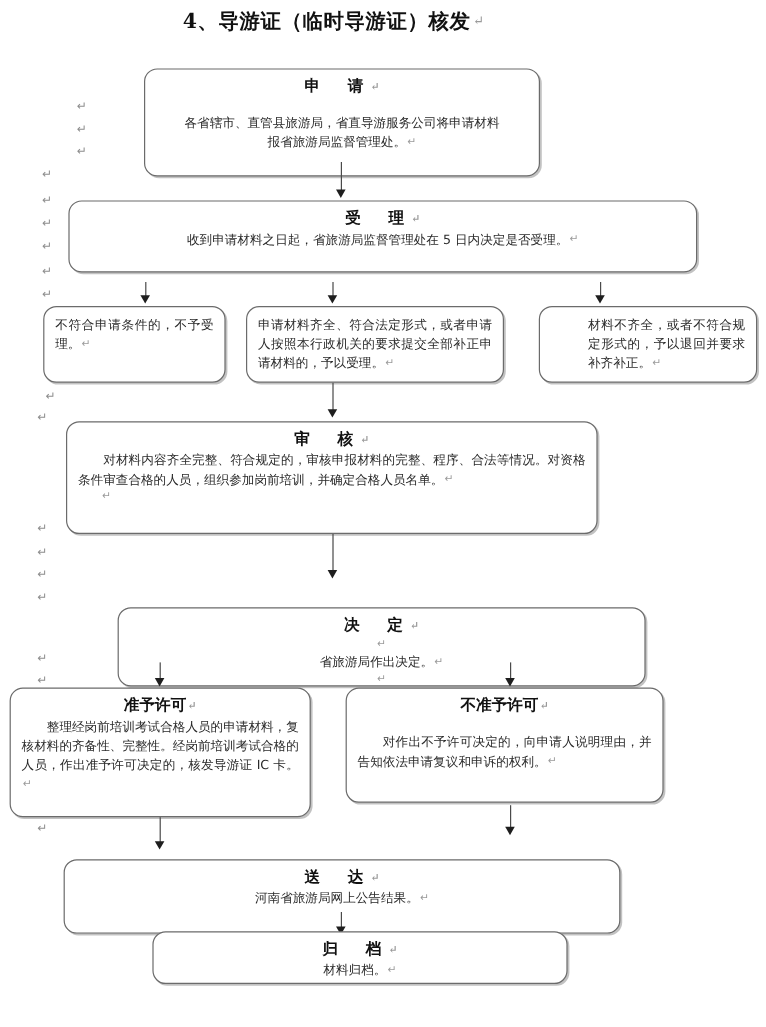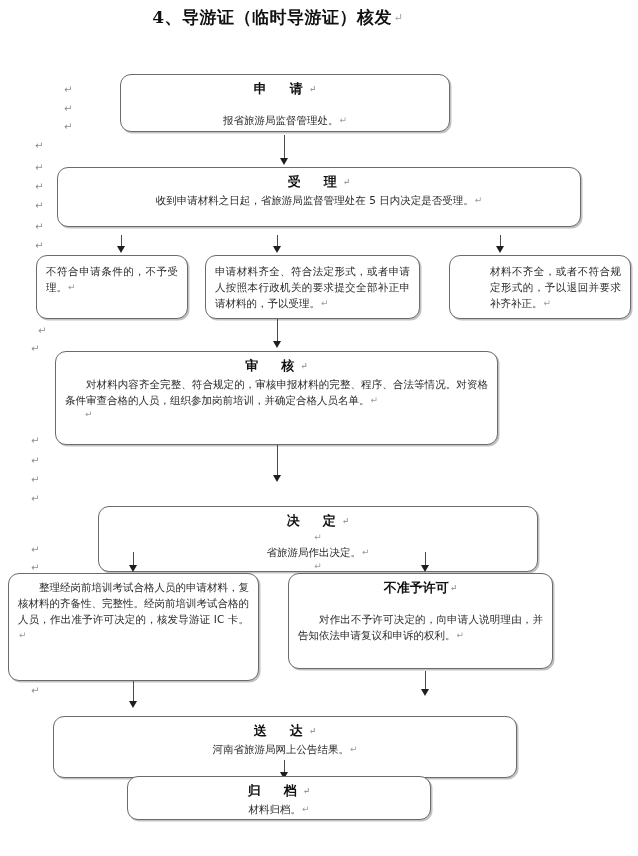--- a/index.html
+++ b/index.html
@@ -130,23 +130,24 @@
 <div class="margin-mark" style="left:38px; top:326px;">↵</div>
 <div class="margin-mark" style="left:31px; top:344px;">↵</div>
 <div class="margin-mark" style="left:31px; top:436px;">↵</div>
 <div class="margin-mark" style="left:31px; top:456px;">↵</div>
 <div class="margin-mark" style="left:31px; top:475px;">↵</div>
 <div class="margin-mark" style="left:31px; top:494px;">↵</div>
 <div class="margin-mark" style="left:31px; top:545px;">↵</div>
 <div class="margin-mark" style="left:31px; top:563px;">↵</div>
 <div class="margin-mark" style="left:31px; top:686px;">↵</div>
 
-<div class="node" style="left:120px; top:74px; width:330px; height:58px;">
+<div class="node" style="left:120px; top:57px; width:330px; height:90px;">
   <span class="head"><span>申　请</span><span class="pil">↵</span></span>
   <span class="blankline">&nbsp;</span>
+  <span class="body centered">各省辖市、直管县旅游局，省直导游服务公司将申请材料</span>
   <span class="body centered"><span>报省旅游局监督管理处。</span><span class="pil">↵</span></span>
 </div>
 
 <div class="conn" style="left:284px; top:135px; height:27px;"></div>
 <div class="arrowhead" style="left:280px; top:158px;"></div>
 
 <div class="node" style="left:57px; top:167px; width:524px; height:60px;">
   <span class="head"><span>受　理</span><span class="pil">↵</span></span>
   <span class="body centered"><span>收到申请材料之日起，省旅游局监督管理处在 5 日内决定是否受理。</span><span class="pil">↵</span></span>
 </div>
@@ -191,20 +192,21 @@
   <span class="blankline">↵</span>
 </div>
 
 <div class="conn" style="left:133px; top:552px; height:17px;"></div>
 <div class="arrowhead" style="left:129px; top:565px;"></div>
 
 <div class="conn" style="left:425px; top:552px; height:17px;"></div>
 <div class="arrowhead" style="left:421px; top:565px;"></div>
 
 <div class="node" style="left:8px; top:573px; width:251px; height:108px;">
+  <span class="head tight"><span>准予许可</span><span class="pil">↵</span></span>
   <span class="body indent"><span>整理经岗前培训考试合格人员的申请材料，复核材料的齐备性、完整性。经岗前培训考试合格的人员，作出准予许可决定的，核发导游证 IC 卡。</span><span class="pil">↵</span></span>
 </div>
 
 <div class="node" style="left:288px; top:573px; width:265px; height:96px;">
   <span class="head tight"><span>不准予许可</span><span class="pil">↵</span></span>
   <span class="blankline">&nbsp;</span>
   <span class="body indent"><span>对作出不予许可决定的，向申请人说明理由，并告知依法申请复议和申诉的权利。</span><span class="pil">↵</span></span>
 </div>
 
 <div class="conn" style="left:133px; top:681px; height:24px;"></div>
@@ -214,16 +216,16 @@
 <div class="arrowhead" style="left:421px; top:689px;"></div>
 
 <div class="node" style="left:53px; top:716px; width:464px; height:62px;">
   <span class="head"><span>送　达</span><span class="pil">↵</span></span>
   <span class="body centered"><span>河南省旅游局网上公告结果。</span><span class="pil">↵</span></span>
 </div>
 
 <div class="conn" style="left:284px; top:760px; height:18px;"></div>
 <div class="arrowhead" style="left:280px; top:772px;"></div>
 
-<div class="node" style="left:127px; top:776px; width:304px; height:44px;">
+<div class="node" style="left:127px; top:776px; width:346px; height:44px;">
   <span class="head"><span>归　档</span><span class="pil">↵</span></span>
   <span class="body centered"><span>材料归档。</span><span class="pil">↵</span></span>
 </div>
 
 </body></html>

